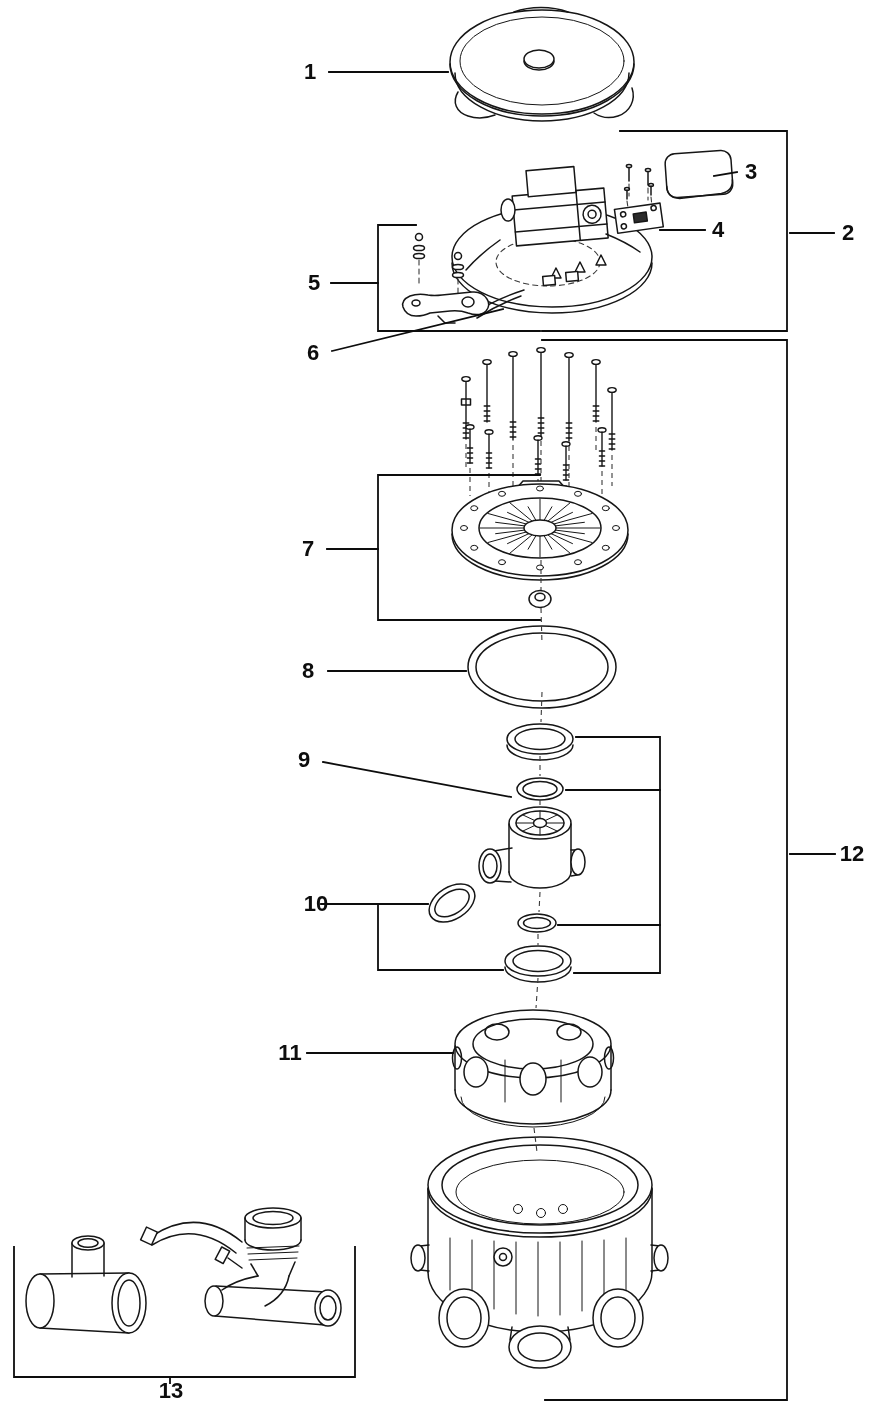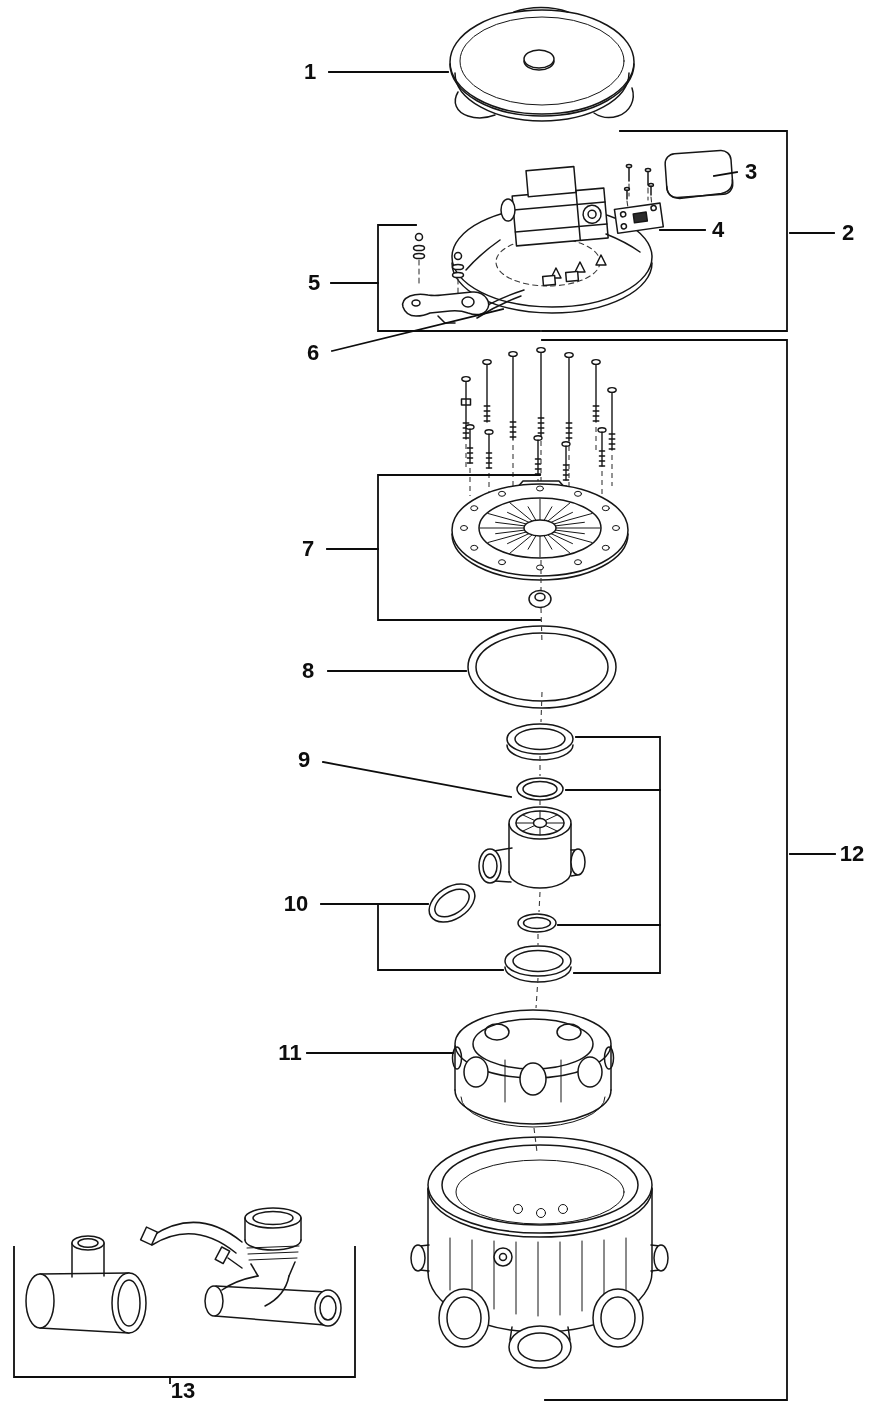--- a/index.html
+++ b/index.html
@@ -393,18 +393,18 @@
 
 <div class="part-label" style="left:310px; top:72px;">1</div>
 <div class="part-label" style="left:848px; top:233px;">2</div>
 <div class="part-label" style="left:751px; top:172px;">3</div>
 <div class="part-label" style="left:718px; top:230px;">4</div>
 <div class="part-label" style="left:314px; top:283px;">5</div>
 <div class="part-label" style="left:313px; top:353px;">6</div>
 <div class="part-label" style="left:308px; top:549px;">7</div>
 <div class="part-label" style="left:308px; top:671px;">8</div>
 <div class="part-label" style="left:304px; top:760px;">9</div>
-<div class="part-label" style="left:296px; top:904px;">10</div>
+<div class="part-label" style="left:316px; top:904px;">10</div>
 <div class="part-label" style="left:290px; top:1053px;">11</div>
 <div class="part-label" style="left:852px; top:854px;">12</div>
-<div class="part-label" style="left:171px; top:1391px;margin-left:12px;">13</div>
+<div class="part-label" style="left:171px; top:1391px;">13</div>
 
 </div>
 
 </body></html>

